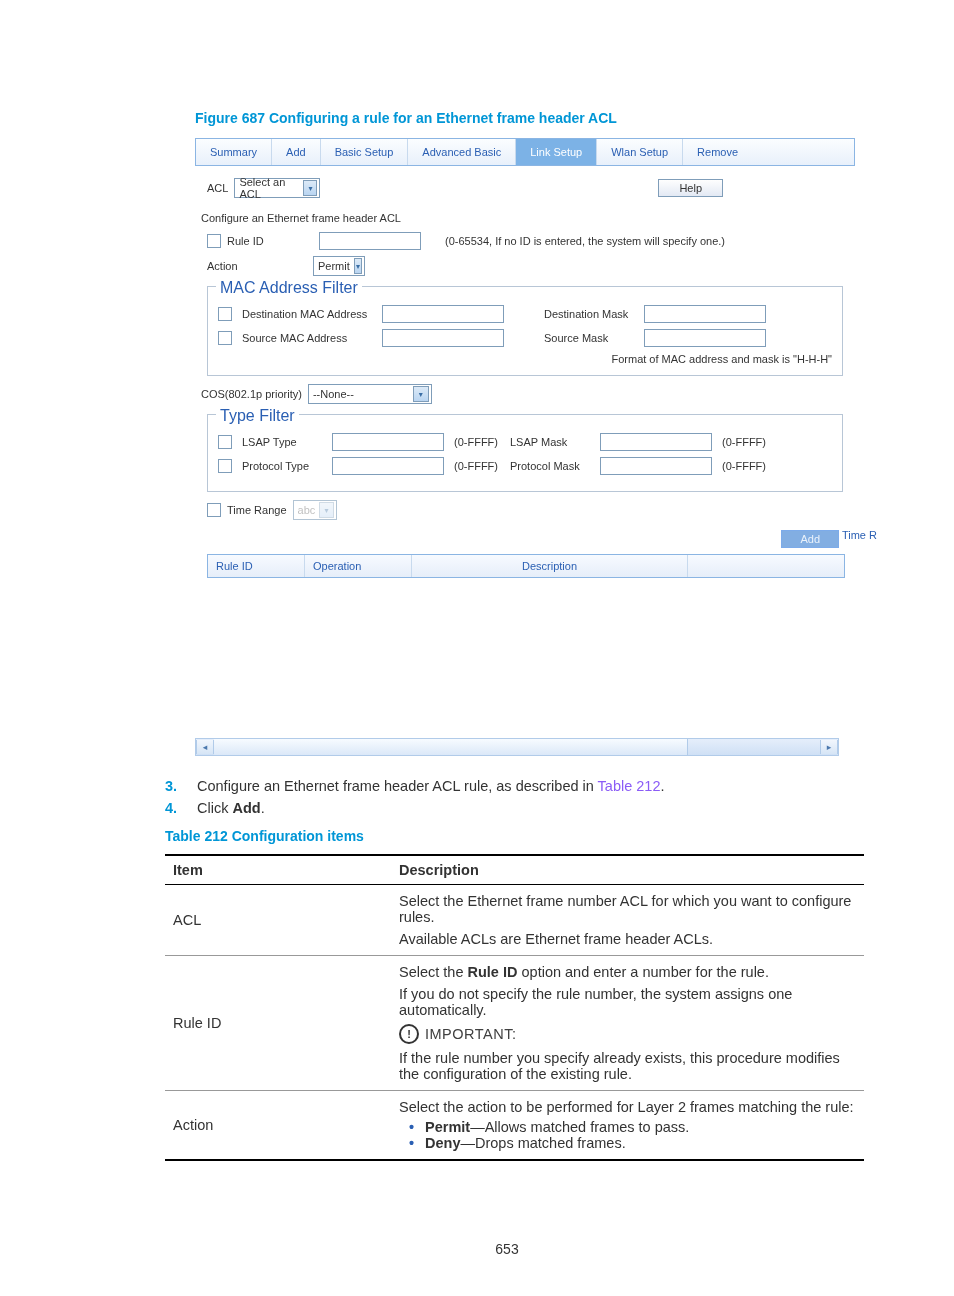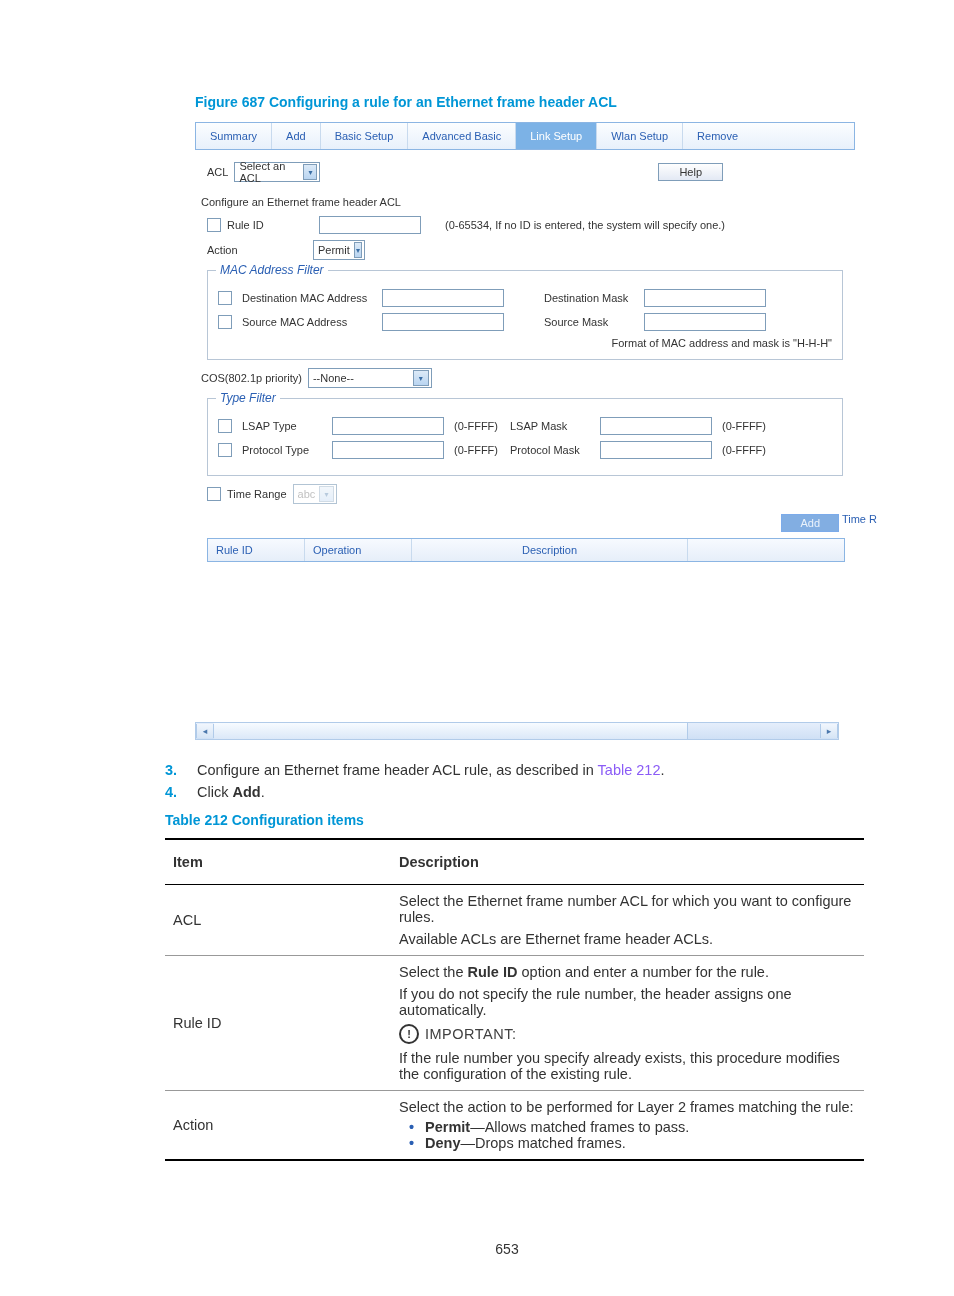--- a/index.html
+++ b/index.html
@@ -5,21 +5,21 @@
   body {
     font-family: Arial, Helvetica, sans-serif;
     font-size: 13px;
     margin: 0;
     padding: 0;
     background: #fff;
     color: #333;
   }
   .page {
     width: 954px;
-    margin: 0 auto;
+    margin: 16px auto;
     padding: 90px 90px 40px 150px;
     box-sizing: border-box;
   }
   .figure-title {
     color: #0096d6;
     font-weight: bold;
     font-size: 14px;
     margin: 4px 0 12px 45px;
   }
   .screenshot {
@@ -105,23 +105,22 @@
     border: 1px solid #b8c6d6;
     margin: 10px 6px 8px 6px;
     padding: 12px 10px 10px 10px;
     position: relative;
   }
   .legend {
     position: absolute;
     top: -8px; left: 8px;
     background: #fff;
     color: #2a5fb3;
-    font-size: 12px;
+    font-size: 16px;
     padding: 0 4px;
-    font-style: italic;
   }
   .two-col-row {
     display: flex;
     align-items: center;
     margin: 6px 0;
     gap: 10px;
   }
   .lbl { min-width: 130px; }
   .lblR { min-width: 90px; }
   .hint { margin-left: 18px; color: #333; }
@@ -191,21 +190,21 @@
   .desc-table {
     width: calc(100% - 15px);
     margin-left: 15px;
     border-collapse: collapse;
     font-size: 14.5px;
   }
   .desc-table th {
     text-align: left;
     border-top: 2px solid #000;
     border-bottom: 1px solid #000;
-    padding: 14px 8px;
+    padding: 6px 8px;
     font-weight: bold;
   }
   .desc-table td {
     border-bottom: 1px solid #999;
     padding: 8px 8px;
     vertical-align: middle;
   }
   .desc-table tr.last td { border-bottom: 2px solid #000; }
   .important-line { display: flex; align-items: center; gap: 6px; margin: 6px 0; }
   .important-icon {
@@ -382,21 +381,21 @@
           <div>Select the Ethernet frame number ACL for which you want to configure rules.</div>
           <div style="margin-top:6px;">Available ACLs are Ethernet frame header ACLs.</div>
         </td>
       </tr>
       <tr>
         <td>Rule ID</td>
         <td>
           <div>
             <span>Select the </span><b>Rule ID</b><span> option and enter a number for the rule.</span>
           </div>
-          <div style="margin-top:6px;">If you do not specify the rule number, the header assigns one automatically.</div>
+          <div style="margin-top:6px;">If you do not specify the rule number, the system assigns one automatically.</div>
           <div class="important-line">
             <span class="important-icon">!</span>
             <span class="important-text">IMPORTANT:</span>
           </div>
           <div>If the rule number you specify already exists, this procedure modifies the configuration of the existing rule.</div>
         </td>
       </tr>
       <tr class="last">
         <td>Action</td>
         <td>

